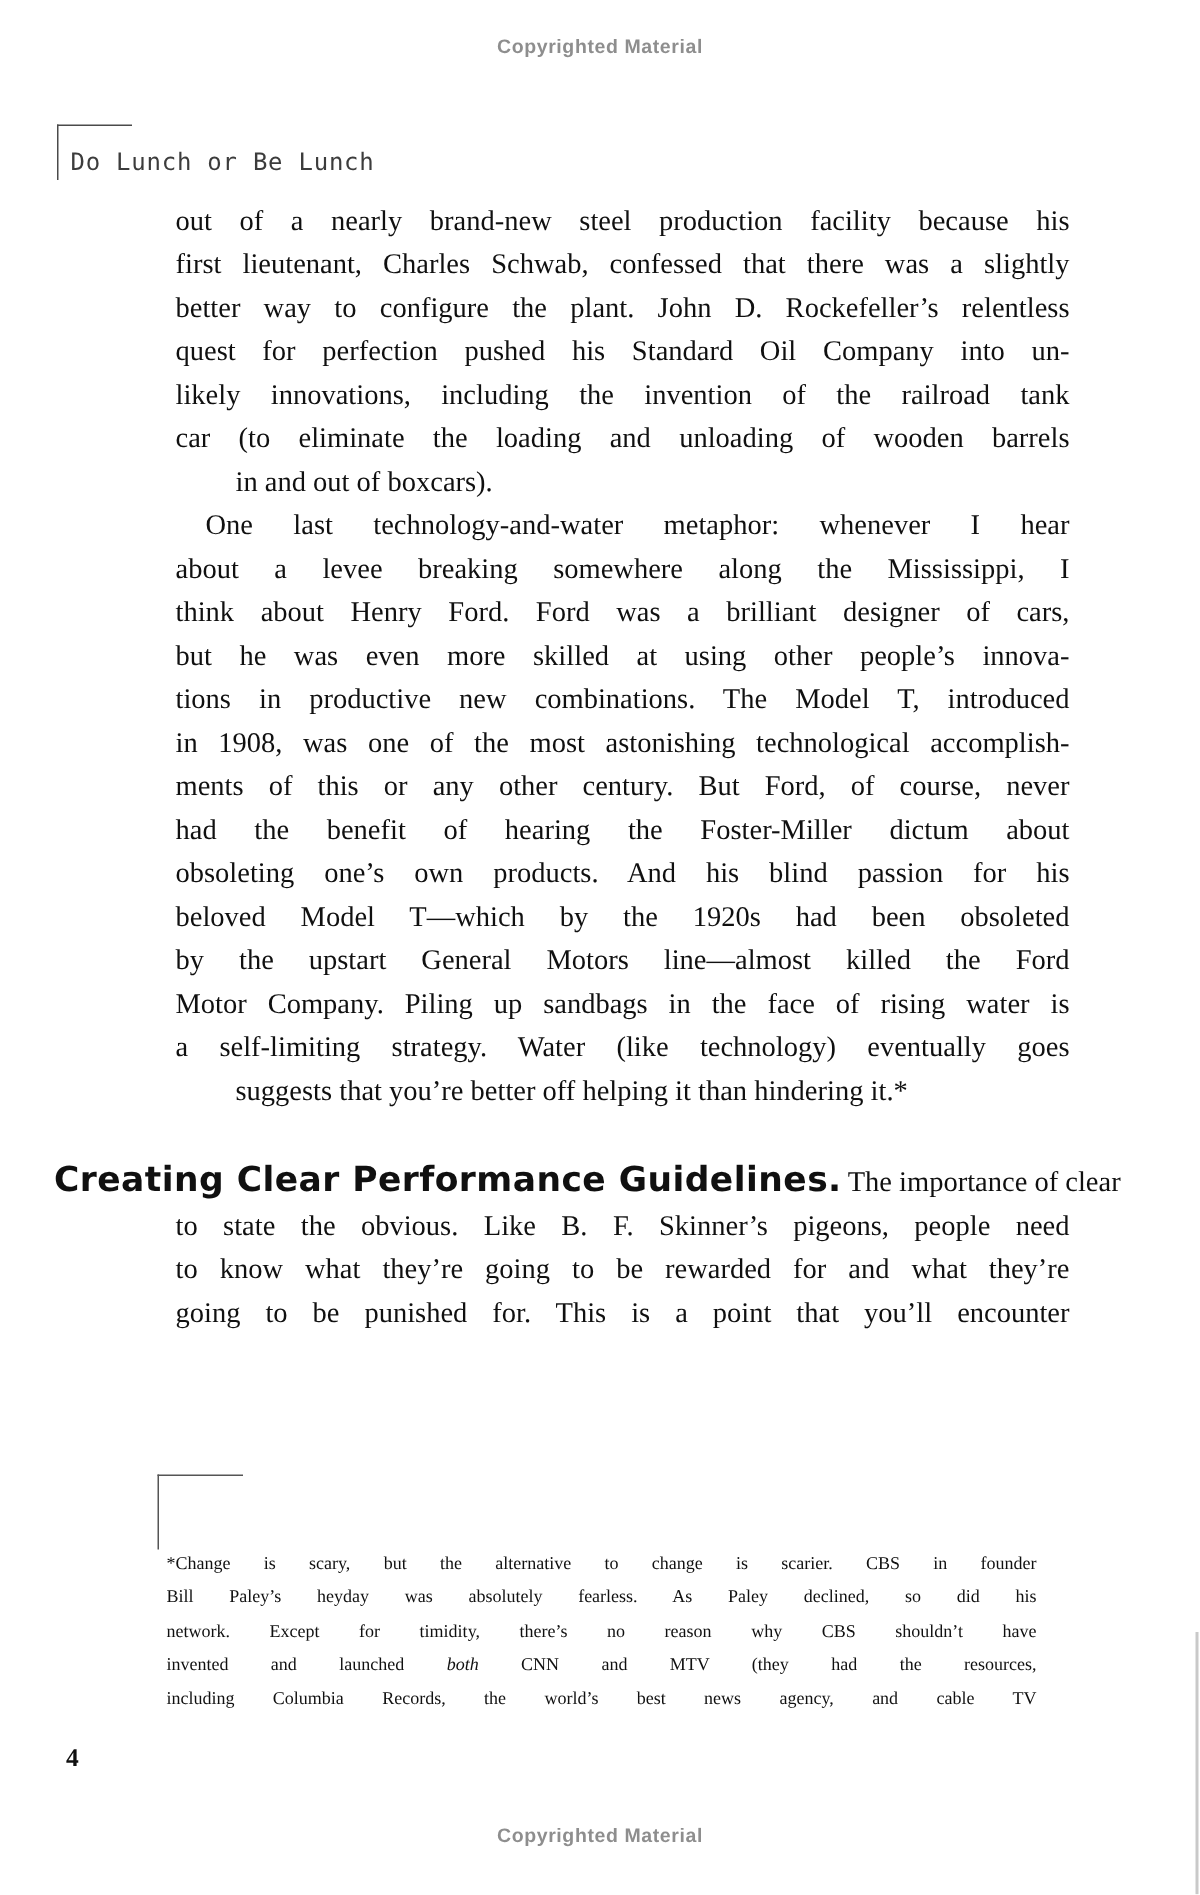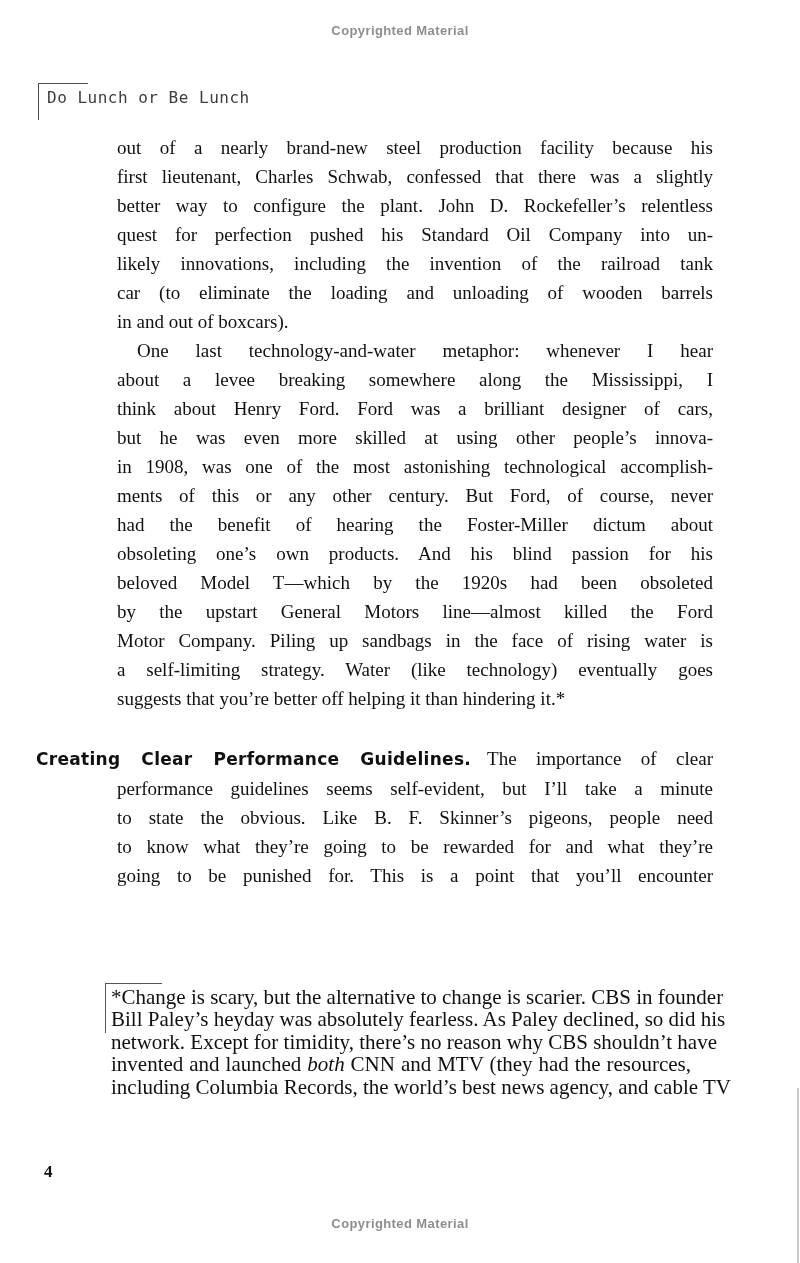--- a/index.html
+++ b/index.html
@@ -32,70 +32,70 @@
     left: 38px;
     top: 83px;
     width: 49px;
     height: 36px;
     border-top: 1px solid #4a4a4a;
     border-left: 1px solid #4a4a4a;
   }
   .running-header {
     position: absolute;
     left: 47px;
-    top: 88px;
+    top: 98px;
     font-family: "DejaVu Sans Mono", monospace;
     font-size: 16px;
     letter-spacing: 0.5px;
     color: #3c3c3c;
   }
 
   .body-col {
     position: absolute;
     left: 117px;
     top: 133px;
     width: 596px;
     font-size: 19px;
     line-height: 29px;
   }
 
   .tline {
     white-space: nowrap;
     text-align: justify;
     text-align-last: justify;
   }
-  .justify .tline:last-child { text-align-last: left; }
+  .justify .tline:last-child { text-align-last: left; margin-left: 40px; }
   .justify-all .tline:last-child { text-align-last: justify; }
   .indent-first .tline:first-child { text-indent: 20px; }
 
   .section-para { margin-top: 31px; }
   .head-line { margin-left: -81px; }
   .sec-head {
     font-family: "DejaVu Sans", sans-serif;
     font-weight: bold;
-    font-size: 17px;
+    font-size: 23px;
     letter-spacing: 0.3px;
   }
-  .sec-rest { margin-left: 16px; }
+  .sec-rest { margin-left: 4px; }
 
   .fn-bracket {
     position: absolute;
     left: 105px;
     top: 983px;
     width: 56px;
     height: 49px;
     border-top: 1px solid #555555;
     border-left: 1px solid #555555;
   }
   .footnote {
     position: absolute;
     left: 111px;
-    top: 986px;
+    top: 1031px;
     width: 580px;
-    font-size: 21px;
+    font-size: 12px;
     line-height: 22.4px;
   }
   .it { font-style: italic; }
 
   .page-number {
     position: absolute;
     left: 44px;
     top: 1162px;
     font-weight: bold;
     font-size: 17px;
@@ -128,34 +128,34 @@
         <div class="tline">quest for perfection pushed his Standard Oil Company into un-</div>
         <div class="tline">likely innovations, including the invention of the railroad tank</div>
         <div class="tline">car (to eliminate the loading and unloading of wooden barrels</div>
         <div class="tline">in and out of boxcars).</div>
       </div>
     <div class="para justify indent-first">
         <div class="tline">One last technology-and-water metaphor: whenever I hear</div>
         <div class="tline">about a levee breaking somewhere along the Mississippi, I</div>
         <div class="tline">think about Henry Ford. Ford was a brilliant designer of cars,</div>
         <div class="tline">but he was even more skilled at using other people’s innova-</div>
+        <div class="tline">tions in productive new combinations. The Model T, introduced</div>
         <div class="tline">in 1908, was one of the most astonishing technological accomplish-</div>
         <div class="tline">ments of this or any other century. But Ford, of course, never</div>
         <div class="tline">had the benefit of hearing the Foster-Miller dictum about</div>
         <div class="tline">obsoleting one’s own products. And his blind passion for his</div>
         <div class="tline">beloved Model T—which by the 1920s had been obsoleted</div>
         <div class="tline">by the upstart General Motors line—almost killed the Ford</div>
         <div class="tline">Motor Company. Piling up sandbags in the face of rising water is</div>
         <div class="tline">a self-limiting strategy. Water (like technology) eventually goes</div>
         <div class="tline">suggests that you’re better off helping it than hindering it.*</div>
       </div>
     <div class="section-para">
       <div class="tline head-line"><span class="sec-head">Creating Clear Performance Guidelines.</span><span class="sec-rest">The importance of clear</span></div>
       <div class="justify-all">
-          <div class="tline">performance guidelines seems self-evident, but I’ll take a minute</div>
           <div class="tline">to state the obvious. Like B. F. Skinner’s pigeons, people need</div>
           <div class="tline">to know what they’re going to be rewarded for and what they’re</div>
           <div class="tline">going to be punished for. This is a point that you’ll encounter</div>
         </div>
     </div>
   </div>
 
   <div class="fn-bracket"></div>
   <div class="footnote justify-all">
       <div class="tline">*Change is scary, but the alternative to change is scarier. CBS in founder</div>

